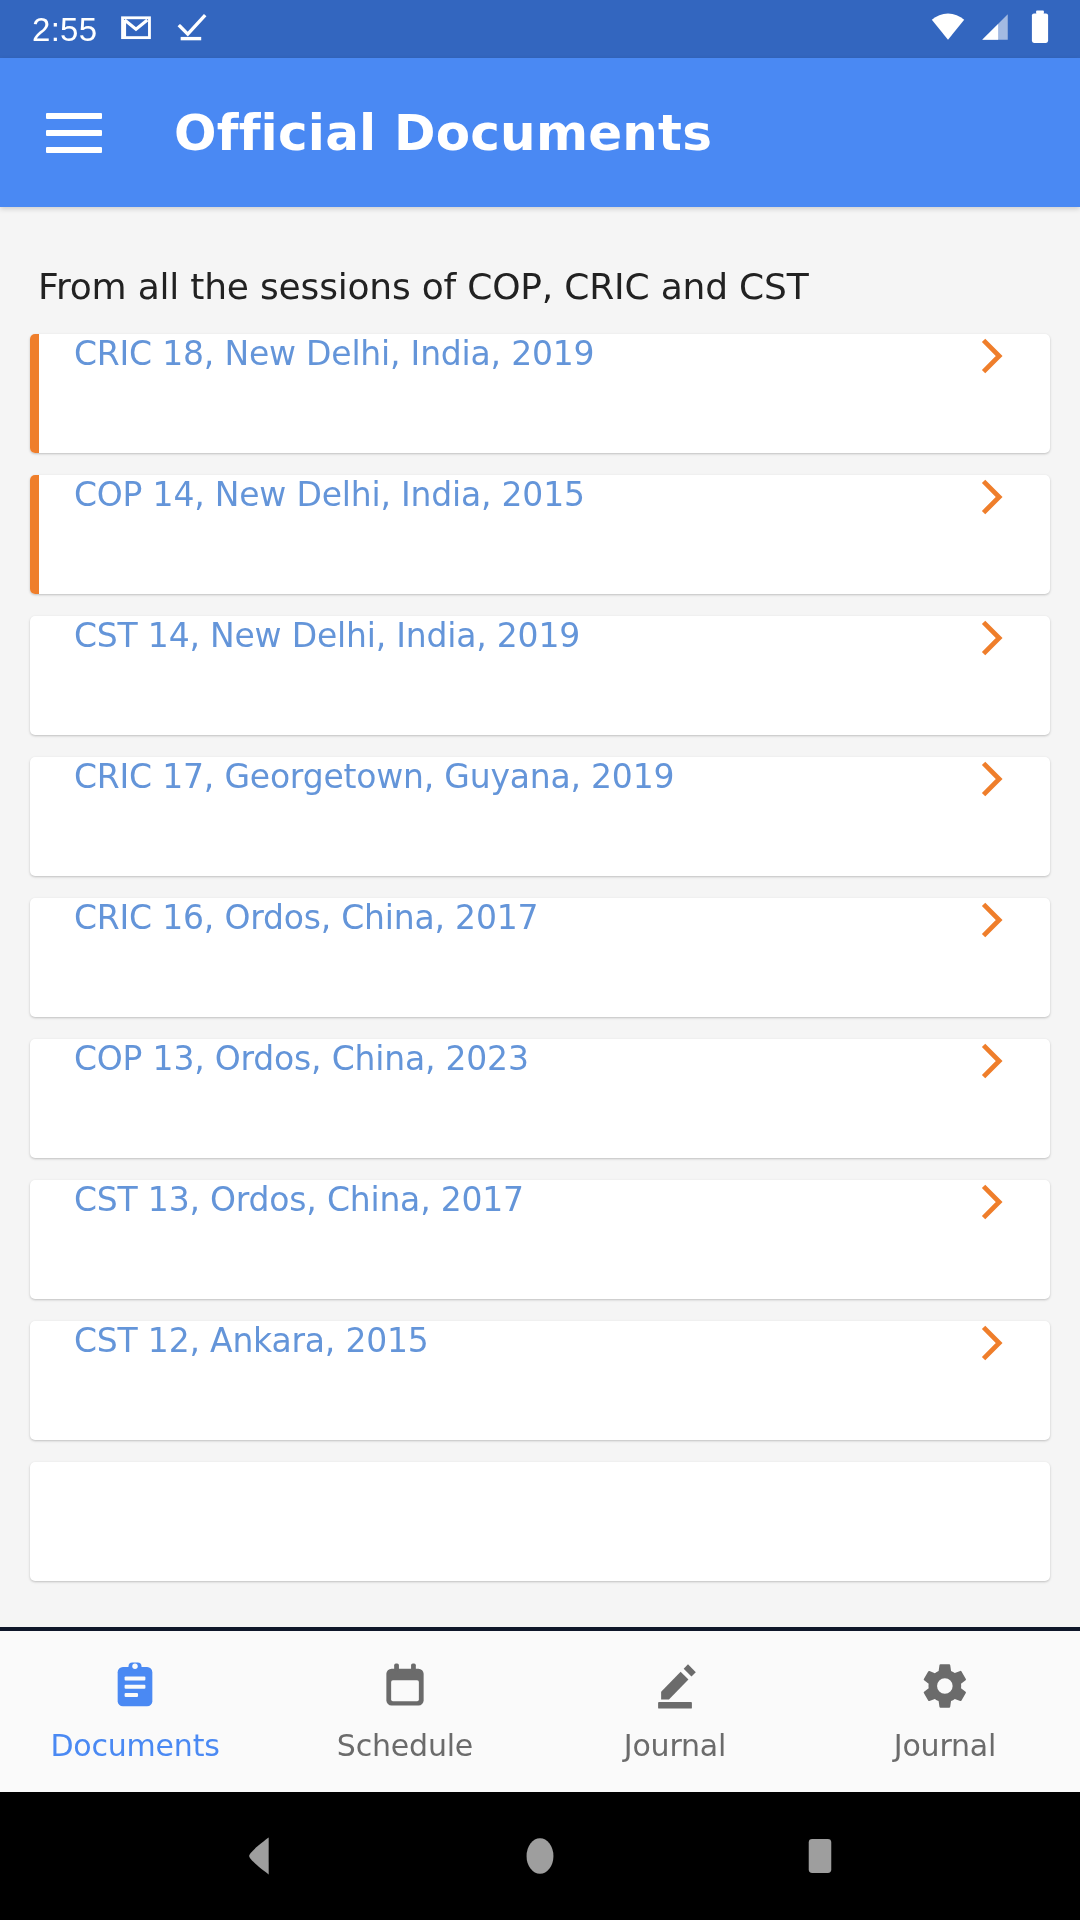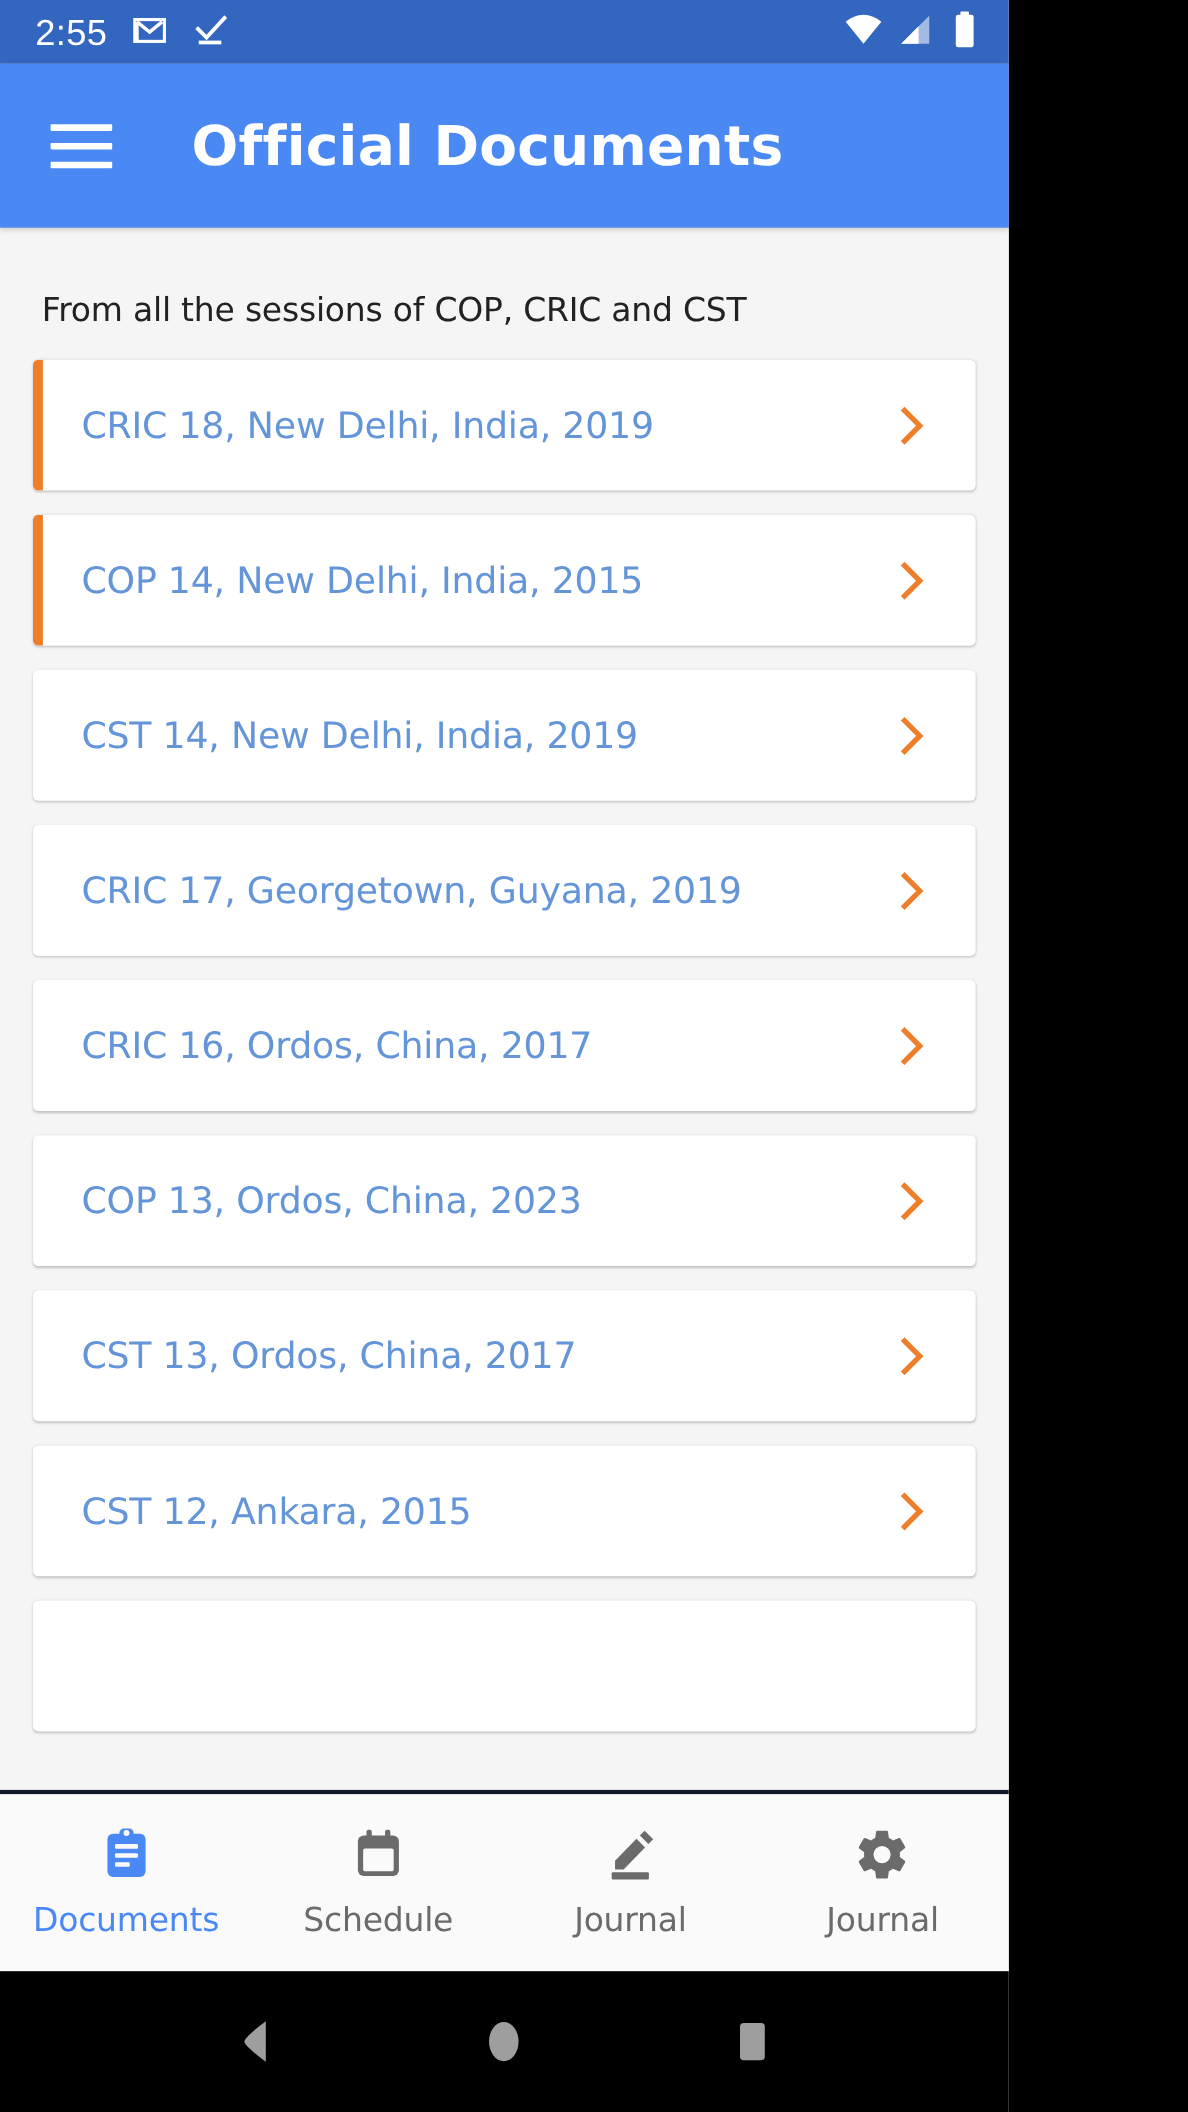--- a/index.html
+++ b/index.html
@@ -7,25 +7,26 @@
   html, body {
     width: 1080px;
     height: 1920px;
     overflow: hidden;
     background: #000;
     font-family: "DejaVu Sans", sans-serif;
   }
 
   #app {
     position: relative;
-    width: 917px;
+    width: 1080px;
     height: 1920px;
     display: flex;
     flex-direction: column;
     background: #f4f4f4;
+    border-radius: 22px;
   }
 
   
   .status-bar {
     height: 58px;
     flex: 0 0 58px;
     background: #3366bf;
     display: flex;
     align-items: center;
     padding: 0 24px 0 32px;
@@ -92,40 +93,40 @@
 
   
   .content {
     flex: 1 1 auto;
     background: #f5f5f5;
     overflow: hidden;
     position: relative;
     padding: 0 30px;
   }
   .subtitle {
-    font-size: 30px;
+    font-size: 36px;
     color: #222222;
     padding: 58px 8px 26px 8px;
     font-family: "DejaVu Sans", sans-serif;
     line-height: 1.2;
     letter-spacing: -0.2px;
   }
   .card-list {
     display: flex;
     flex-direction: column;
     gap: 22px;
   }
   .card {
     position: relative;
     background: #ffffff;
     border-radius: 5px;
     min-height: 119px;
     height: 119px;
     display: flex;
-    align-items: center;
+    align-items: flex-start;
     box-shadow: 0 1px 3px rgba(0,0,0,0.13), 0 1px 2px rgba(0,0,0,0.10);
     overflow: hidden;
     cursor: pointer;
   }
   .card.accent::before {
     content: "";
     position: absolute;
     left: 0; top: 0; bottom: 0;
     width: 9px;
     background: #ef7e2b;

